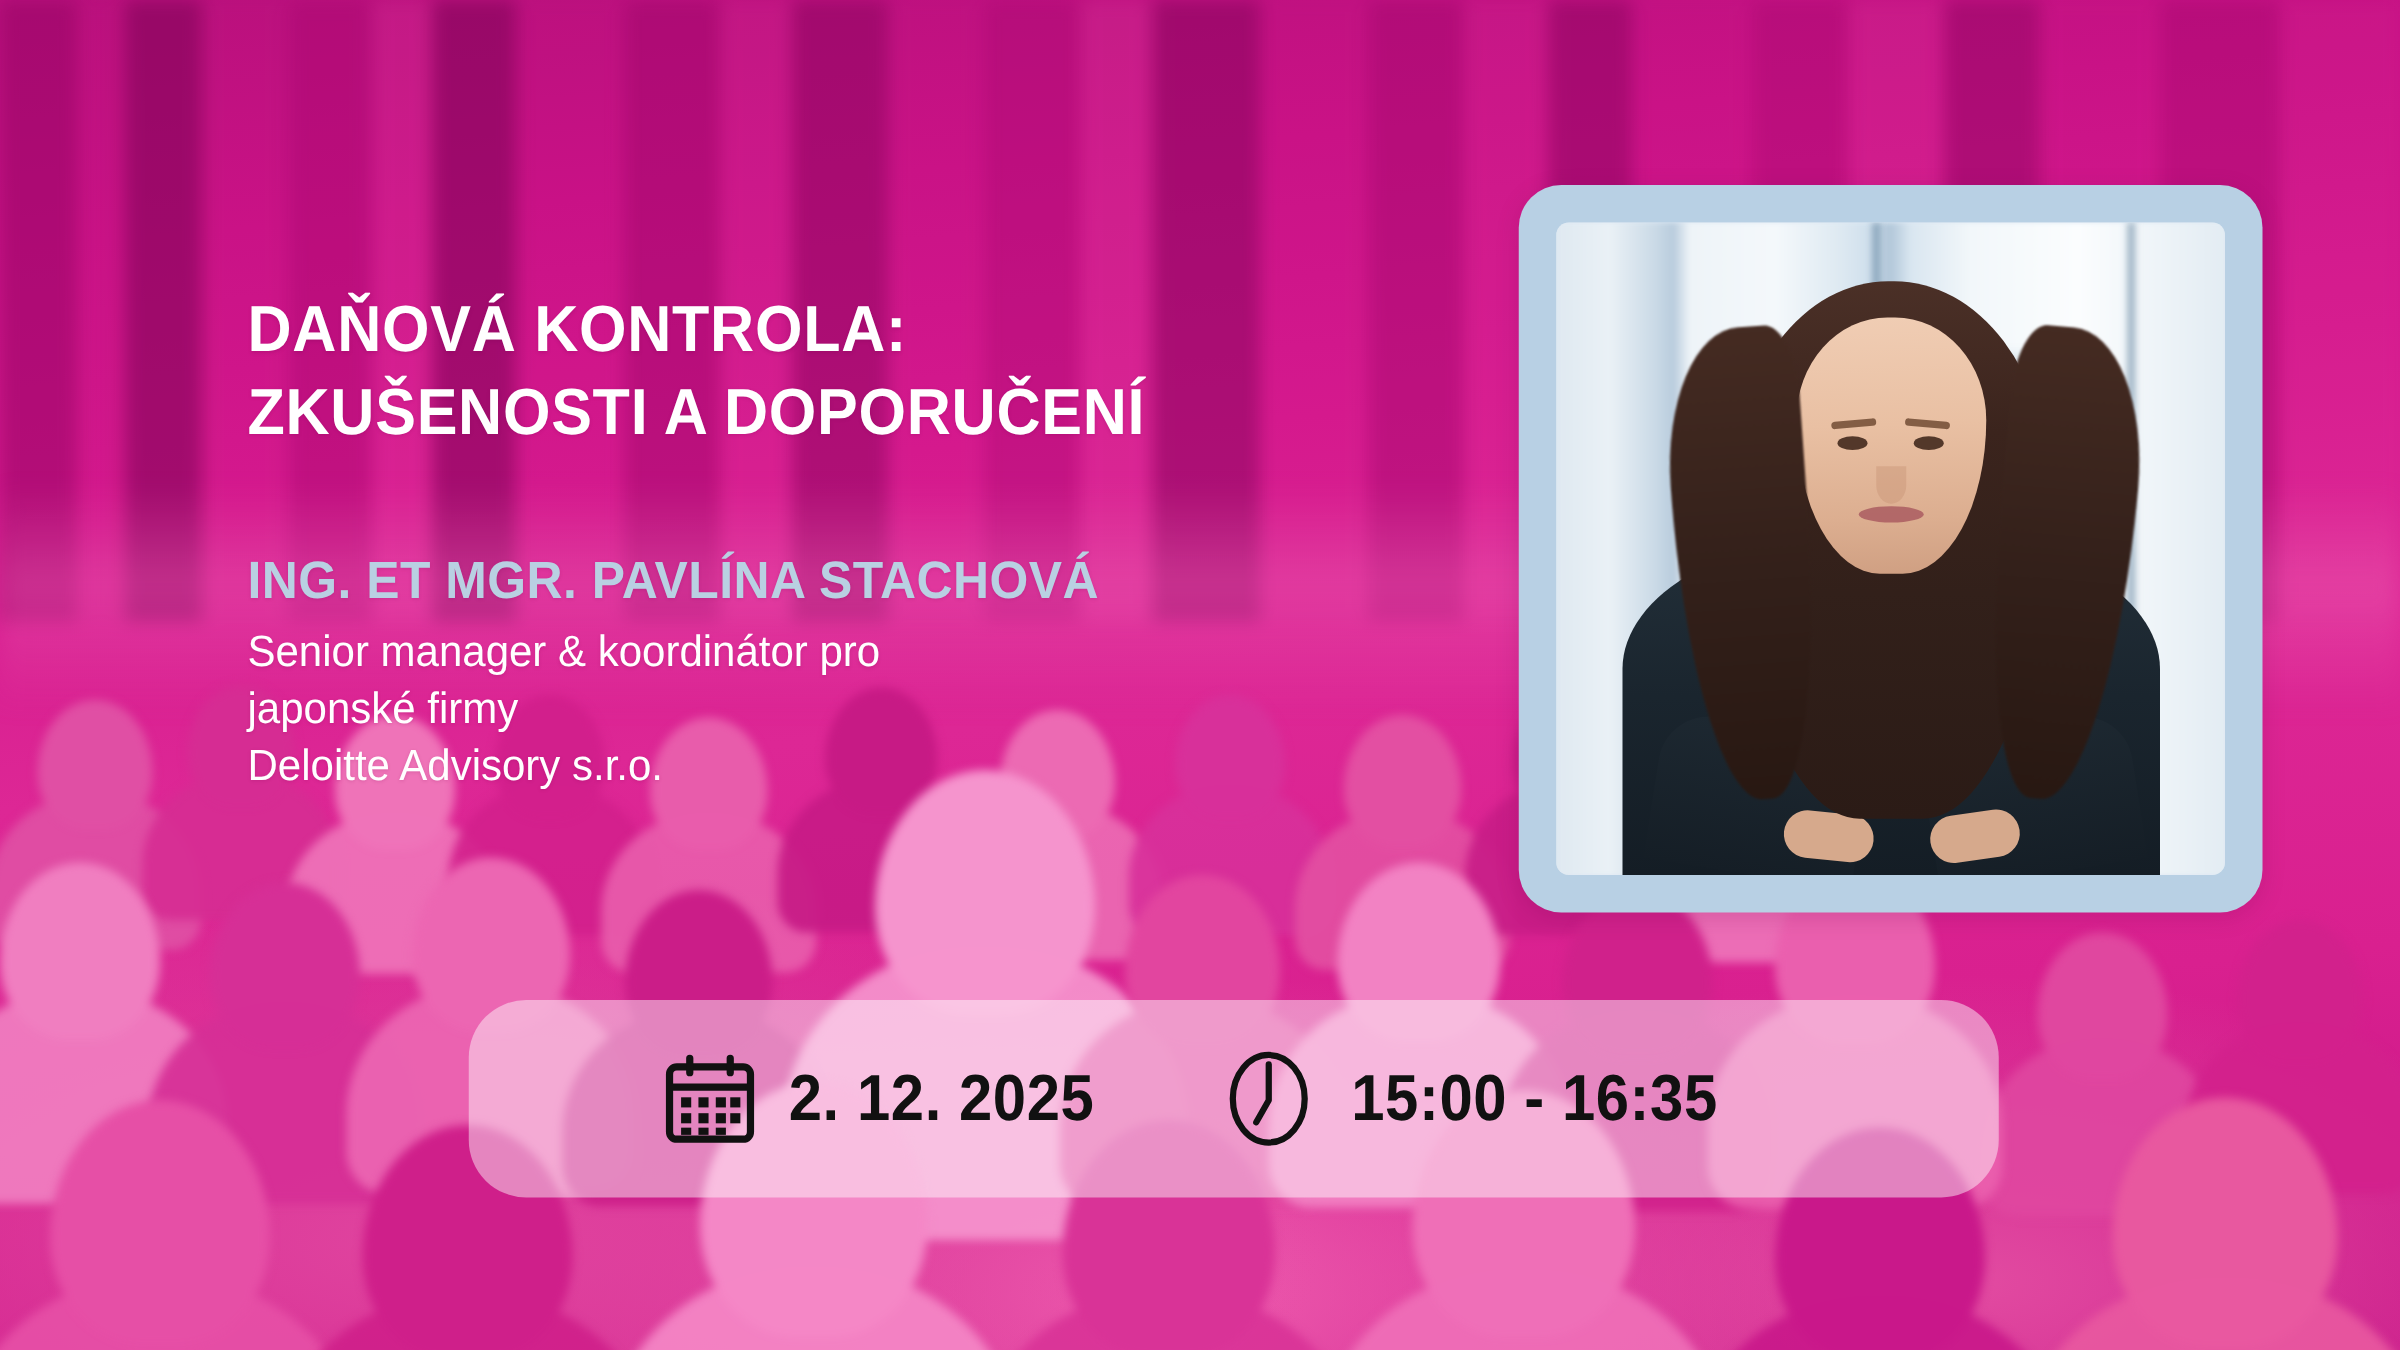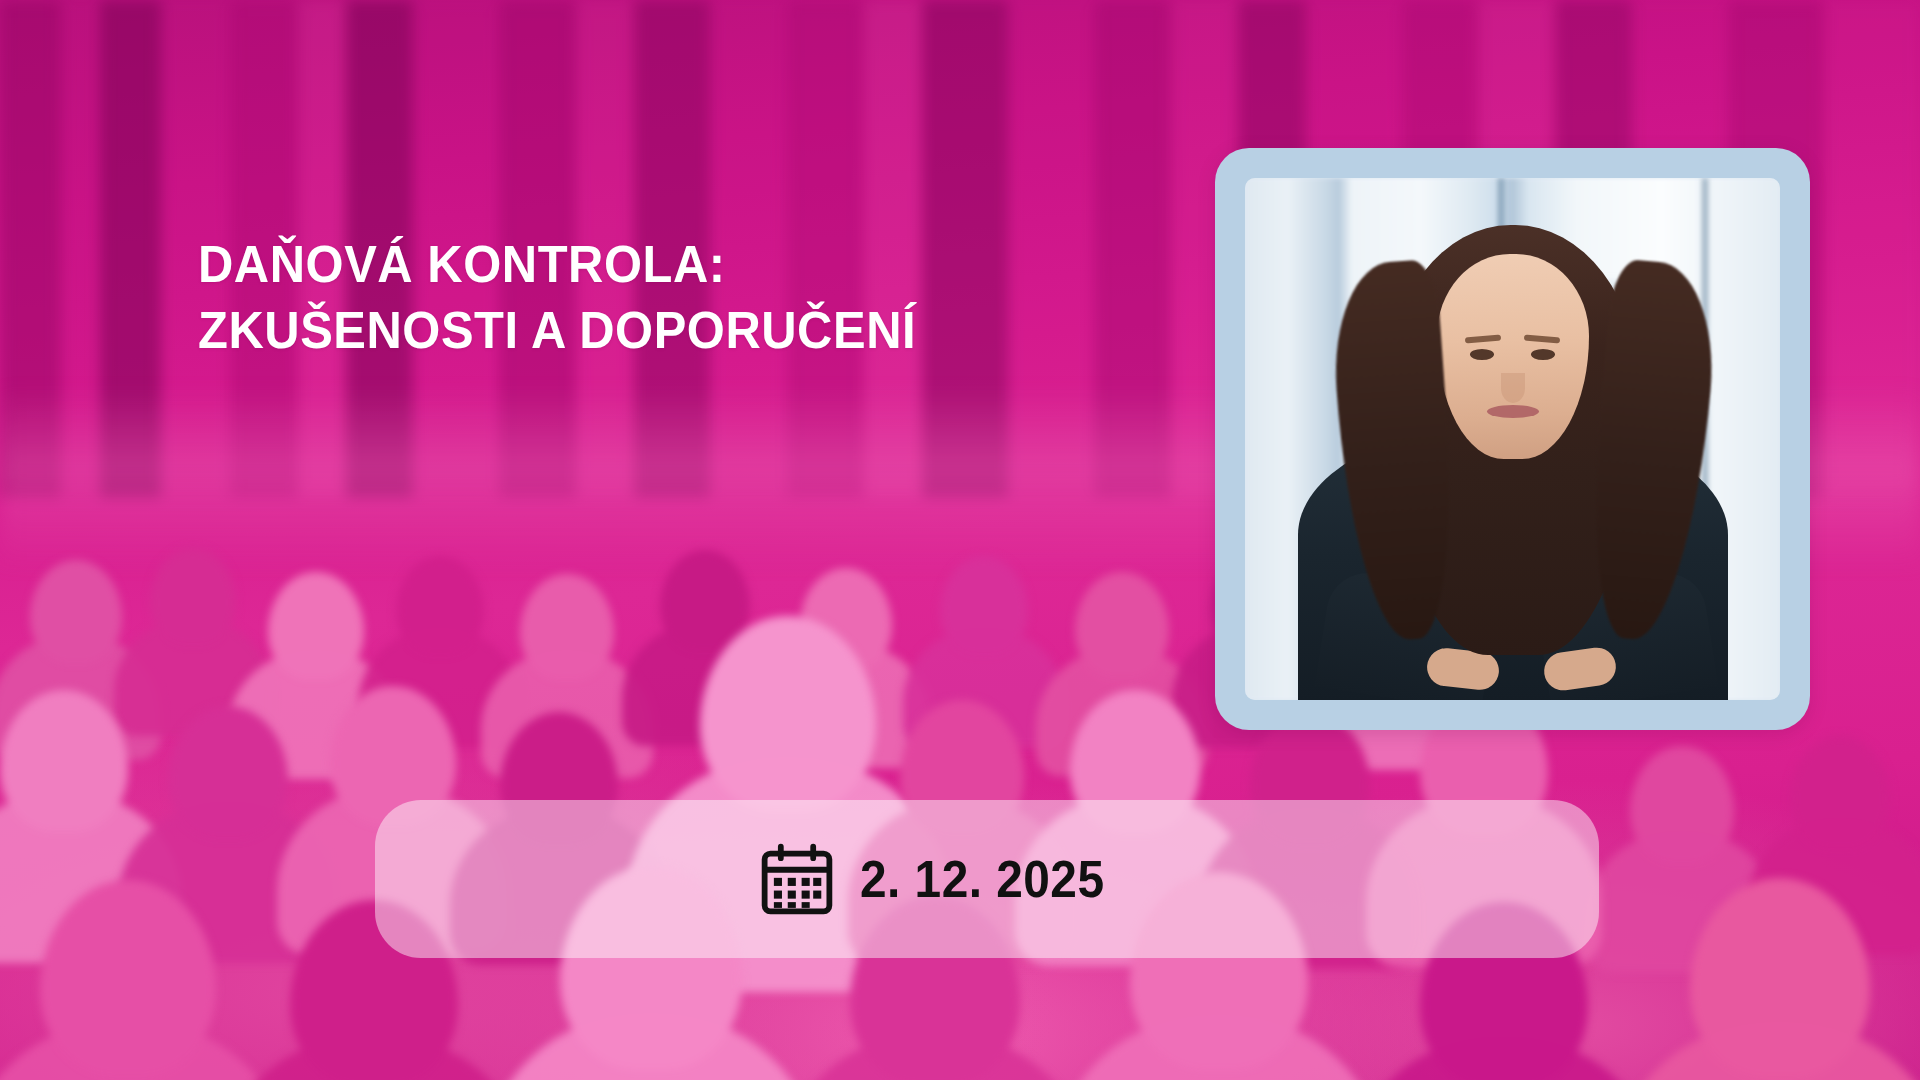--- a/index.html
+++ b/index.html
@@ -343,20 +343,28 @@
     <div class="head" style="left:1690px;top:878px; width:180px; height:200px; background:#e8589f;"></div>
   </div>
 
   <div class="content">
 
     <div class="title">
       <span class="line">DAŇOVÁ KONTROLA:</span>
       <span class="line">ZKUŠENOSTI A DOPORUČENÍ</span>
     </div>
 
+    <div class="speaker-block">
+      <div class="speaker-name">ING. ET MGR. PAVLÍNA STACHOVÁ</div>
+      <div class="speaker-role">
+        <span class="rline">Senior manager &amp; koordinátor pro</span>
+        <span class="rline">japonské firmy</span>
+        <span class="rline">Deloitte Advisory s.r.o.</span>
+      </div>
+    </div>
 
   </div>
 
   <div class="portrait-frame">
     <div class="portrait-inner">
       <div class="portrait-photo">
         <div class="ph-bg"></div>
         <div class="ph-mullion" style="left:47%;"></div>
         <div class="ph-mullion" style="left:85%;"></div>
         <div class="ph-panel" style="left:52%; top:20%; width:30%; height:26%;"></div>
@@ -411,19 +419,26 @@
           <rect x="12" y="52" width="7" height="5"></rect>
             <rect x="24" y="52" width="7" height="5"></rect>
           <rect x="36" y="52" width="7" height="5"></rect>
         </g>
       </svg>
       <span class="info-text">2. 12. 2025</span>
     </div>
 
     <div class="gap-sm"></div>
 
+    <div class="info-item">
+      <svg class="info-icon" width="80" height="80" viewBox="0 0 64 64">
+        <ellipse cx="32" cy="32" rx="23" ry="28" fill="none" stroke="#111" stroke-width="4"></ellipse>
+        <path d="M32 10 V33 L24 47" fill="none" stroke="#111" stroke-width="4" stroke-linecap="round" stroke-linejoin="round"></path>
+      </svg>
+      <span class="info-text">15:00 - 16:35</span>
+    </div>
 
     <div class="gap-sm"></div>
 
 
   </div>
 
 </div>
 
 </body></html>

